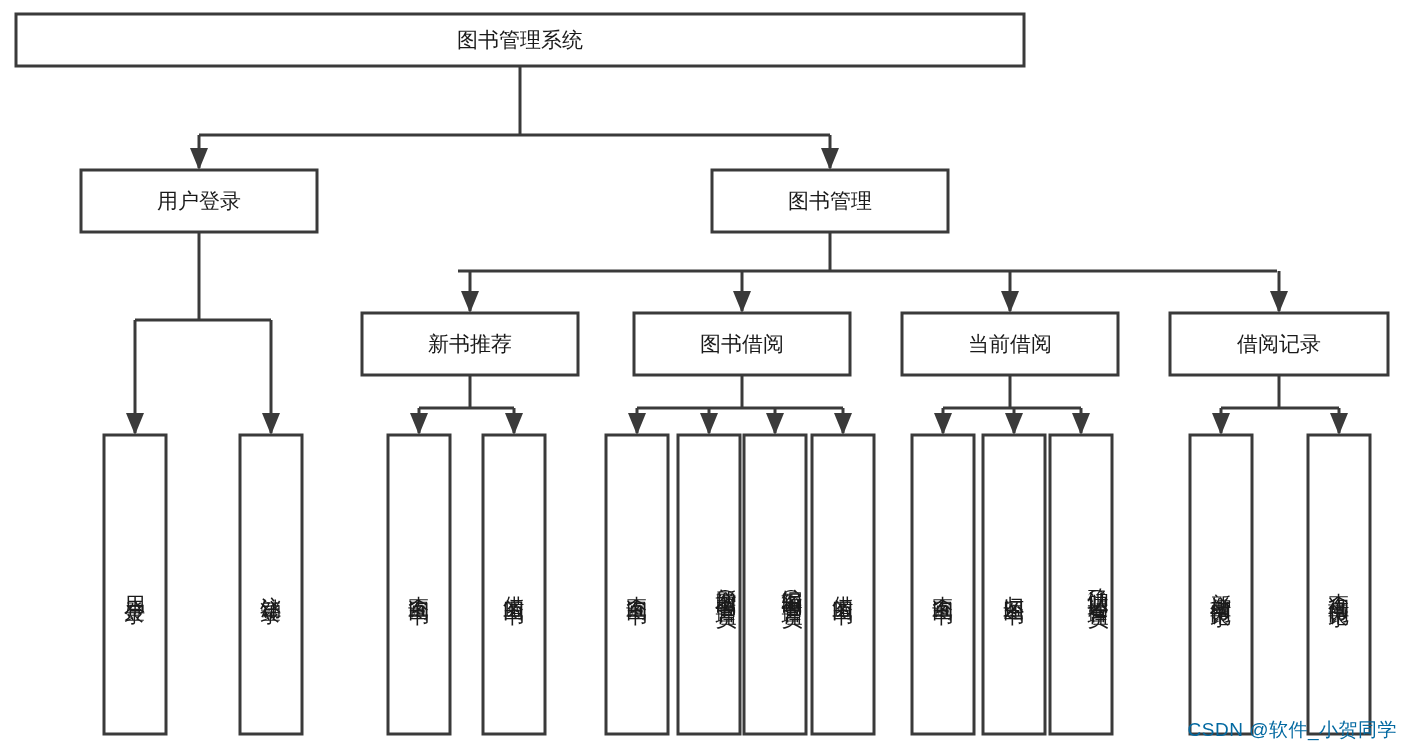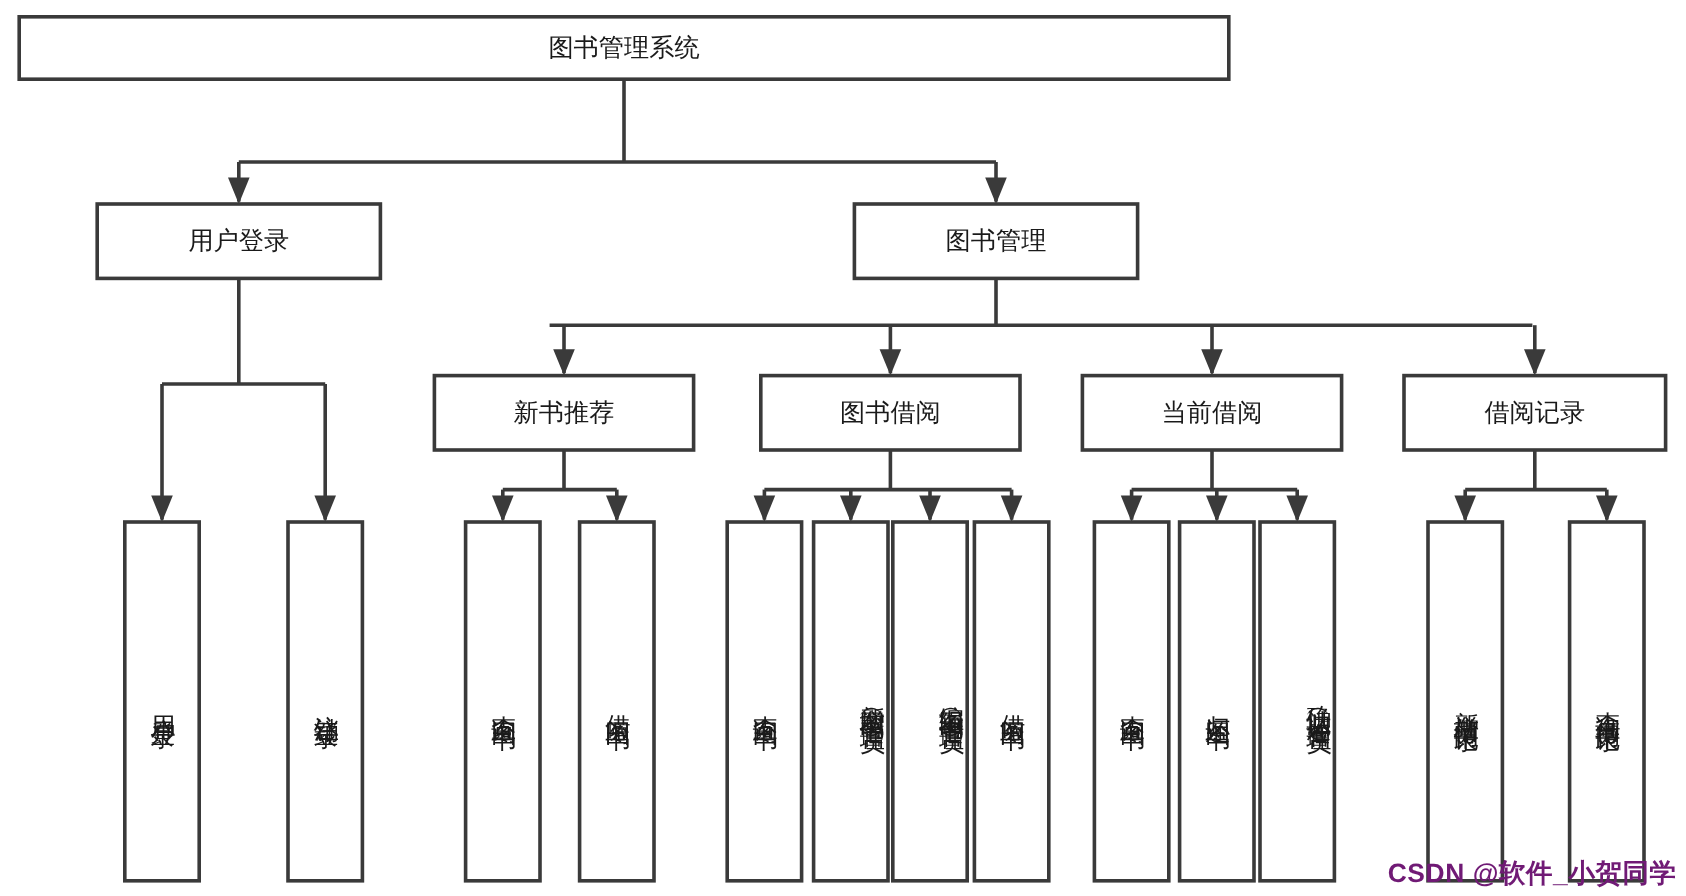--- a/index.html
+++ b/index.html
@@ -59,25 +59,24 @@
     pointer-events: none;
   }
   .leaf-label.centered {
     align-items: center;
   }
   .watermark {
     position: absolute;
     right: 8px;
     bottom: 4px;
     font-family: "Liberation Sans", "DejaVu Sans", sans-serif;
-    font-size: 22px;
-    color: #701a75;
+    font-size: 19px;
+    color: #0369a1;
     letter-spacing: 0.5px;
     white-space: nowrap;
-    font-weight: bold;
   }
 </style>
 </head>
 <body>
 
 <svg id="canvas" viewBox="0 0 1405 747">
   <g id="connectors">
       <line x1="520" y1="66" x2="520" y2="135" class="connector"></line>
       <line x1="199" y1="135" x2="830" y2="135" class="connector"></line>
       <line x1="199" y1="135" x2="199" y2="168" class="connector"></line>

